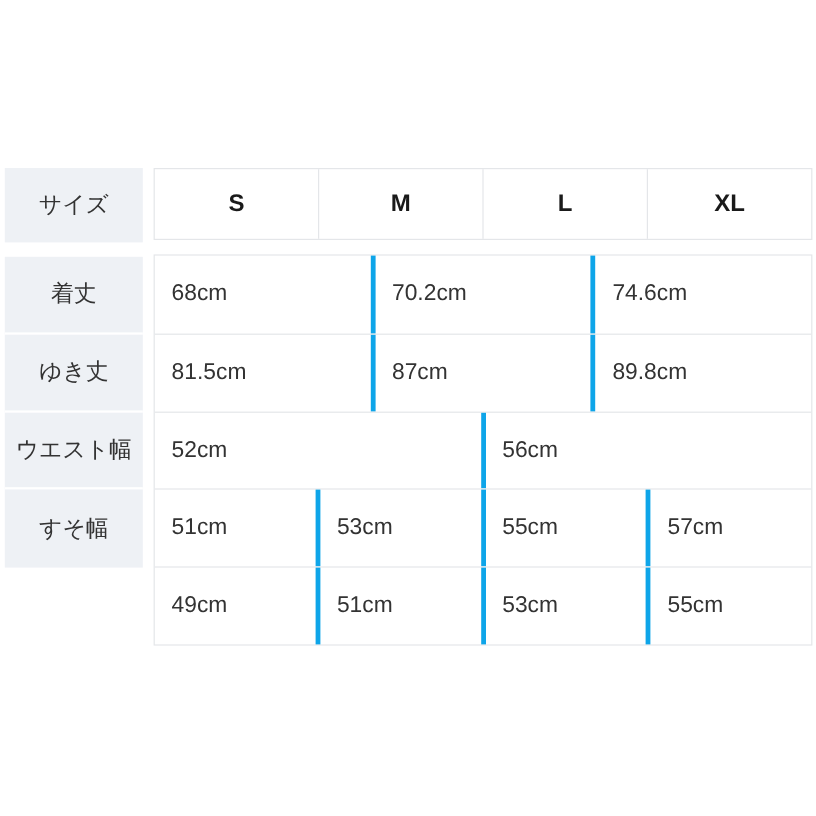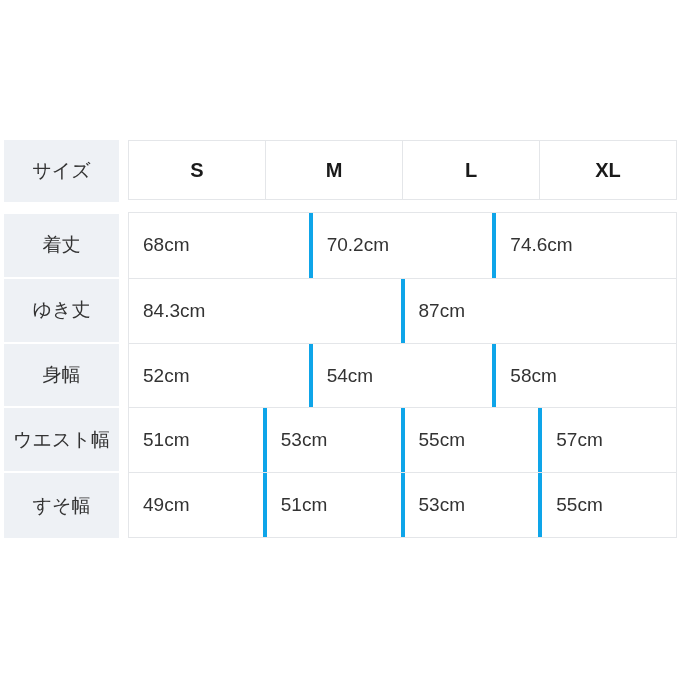--- a/index.html
+++ b/index.html
@@ -78,21 +78,20 @@
 <body>
 
 <div class="size-chart">
 
   <div class="label-col">
     <div class="label-header">サイズ</div>
     <div class="v-gap"></div>
     <div class="label-body">
       <div class="label-cell">着丈</div>
       <div class="label-cell">ゆき丈</div>
-      <div class="label-cell">身幅</div>
       <div class="label-cell">ウエスト幅</div>
       <div class="label-cell">すそ幅</div>
     </div>
   </div>
 
   <div class="h-gap"></div>
 
   <div class="data-col">
     <div class="header-row">
       <div class="size-header">S</div>
@@ -101,27 +100,27 @@
       <div class="size-header">XL</div>
     </div>
     <div class="v-gap"></div>
     <div class="data-grid">
       <div class="data-row">
         <div class="value-cell">68cm</div>
         <div class="value-cell">70.2cm</div>
         <div class="value-cell">74.6cm</div>
       </div>
       <div class="data-row">
-        <div class="value-cell">84.3cm</div>
+        <div class="value-cell">81.5cm</div>
         <div class="value-cell">87cm</div>
+        <div class="value-cell">89.8cm</div>
       </div>
       <div class="data-row">
         <div class="value-cell">52cm</div>
-        <div class="value-cell">54cm</div>
-        <div class="value-cell">58cm</div>
+        <div class="value-cell">56cm</div>
       </div>
       <div class="data-row">
         <div class="value-cell">51cm</div>
         <div class="value-cell">53cm</div>
         <div class="value-cell">55cm</div>
         <div class="value-cell">57cm</div>
       </div>
       <div class="data-row">
         <div class="value-cell">49cm</div>
         <div class="value-cell">51cm</div>

